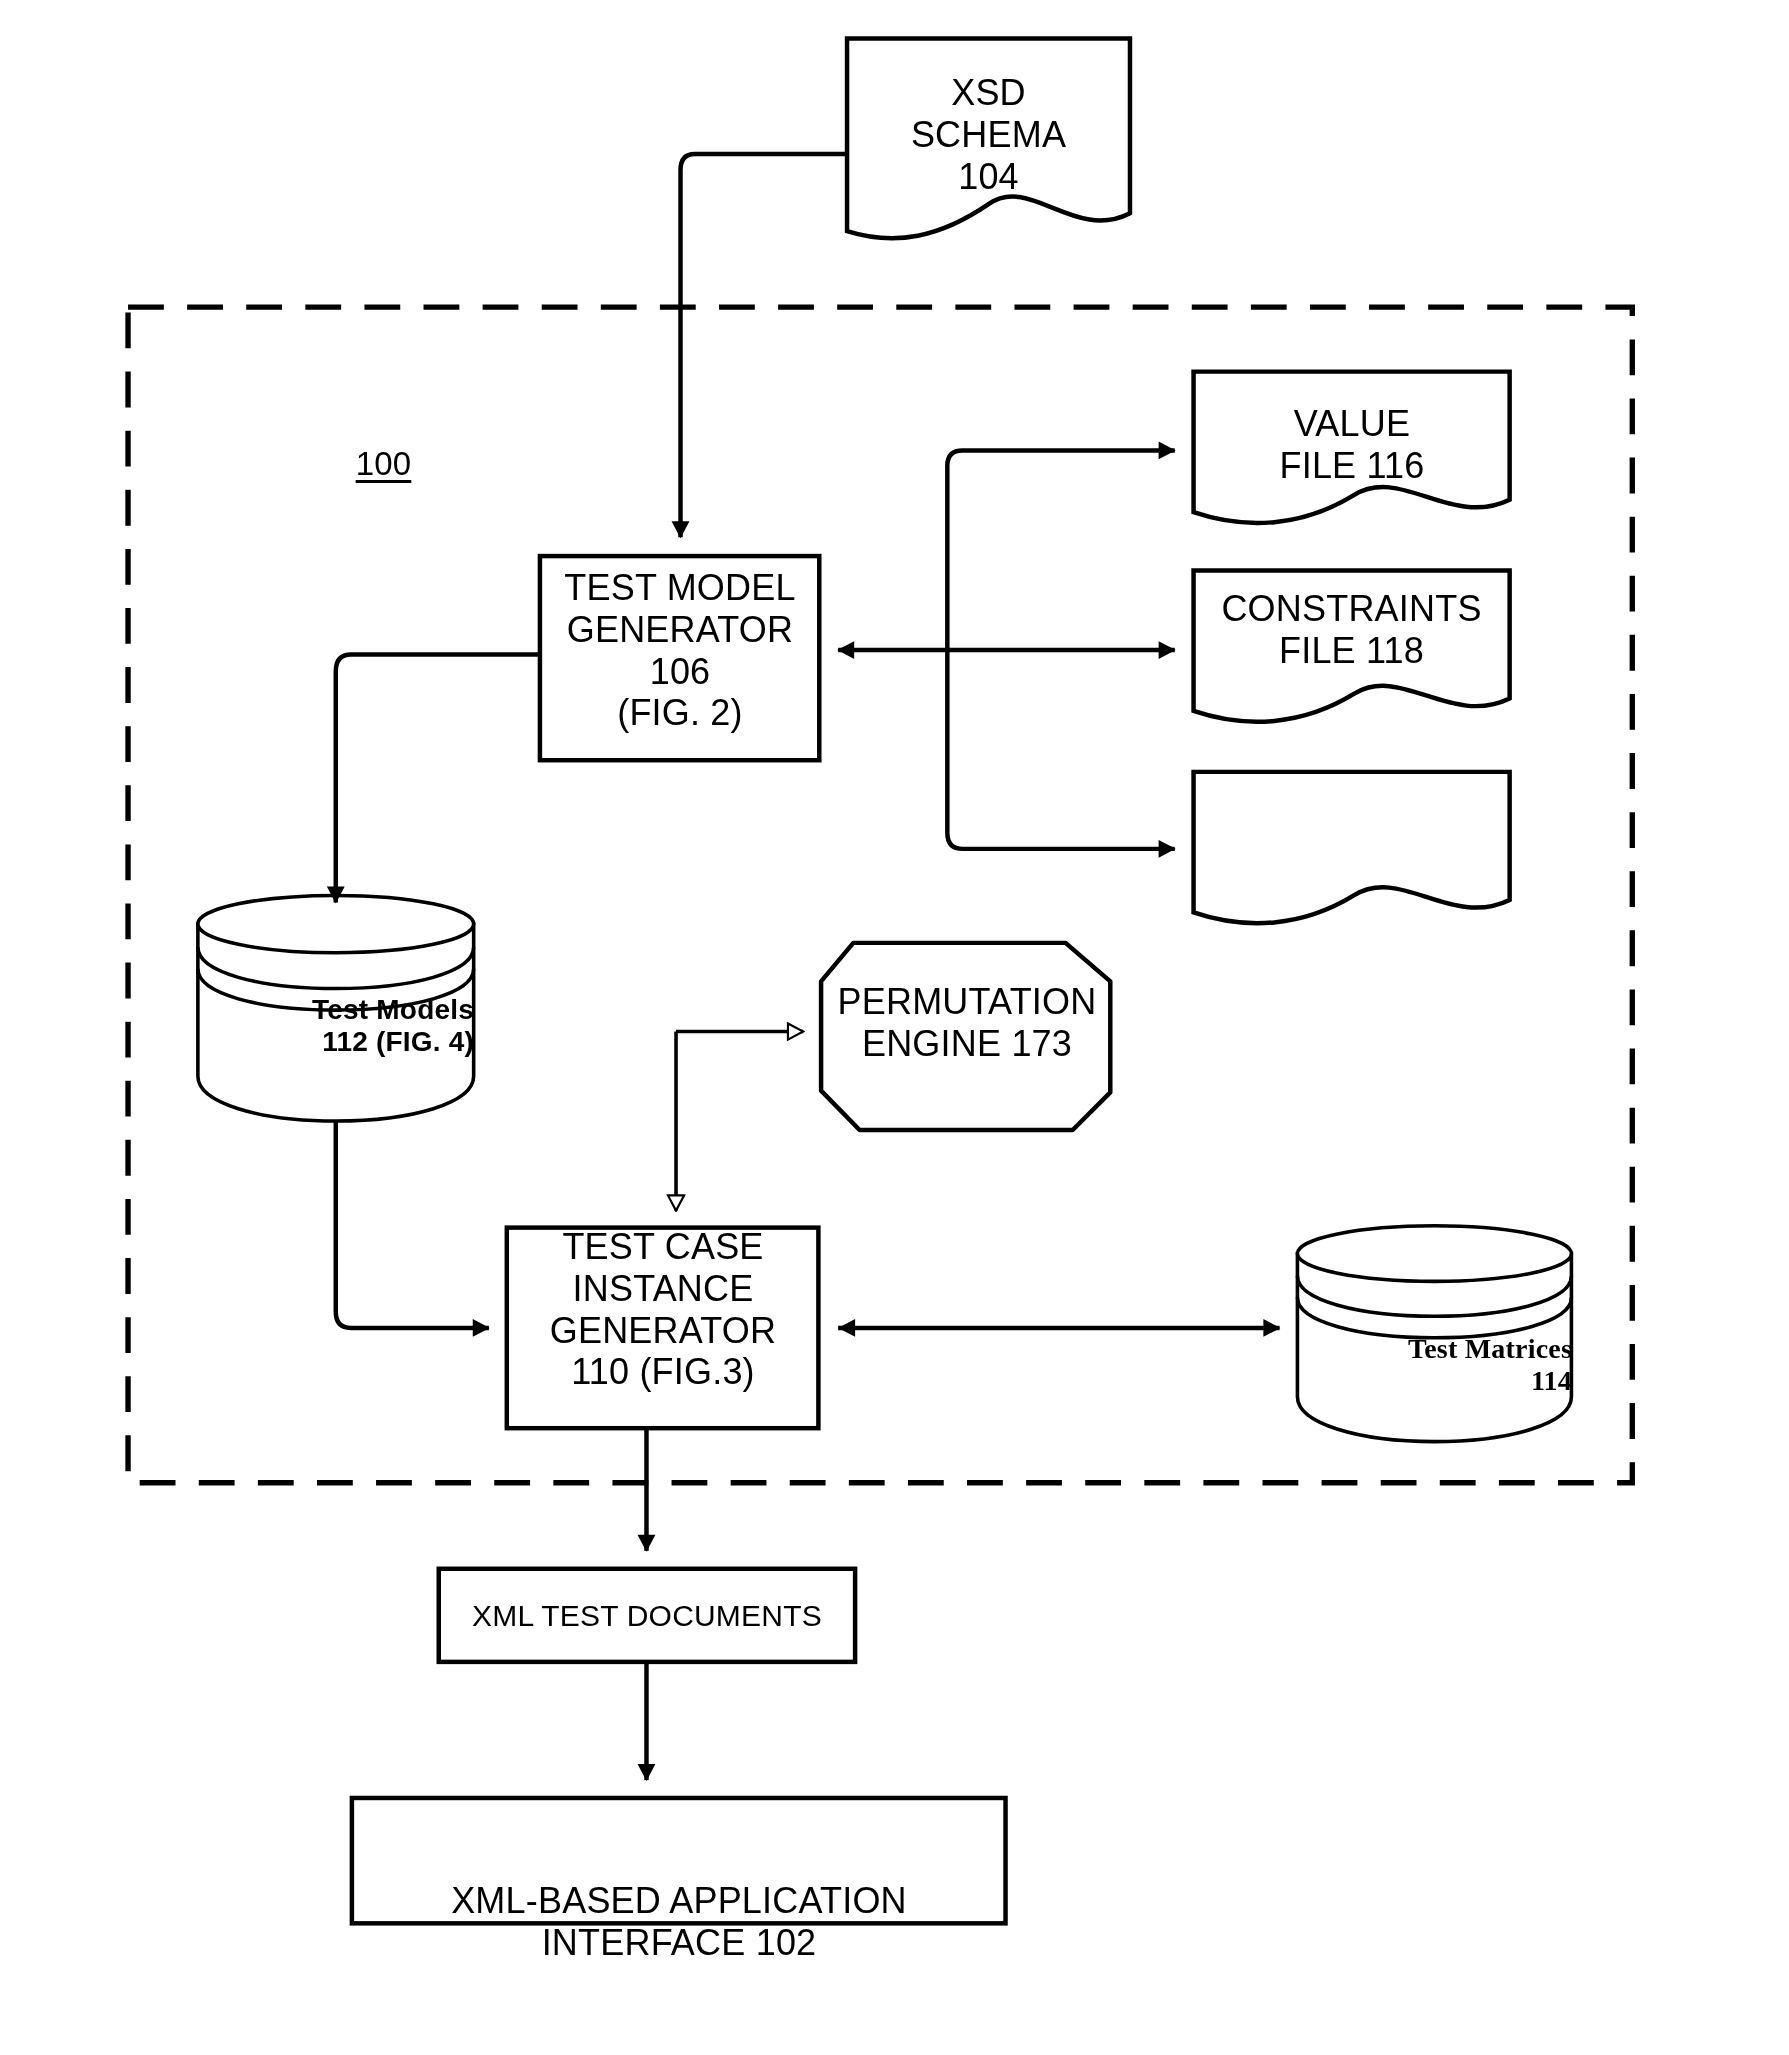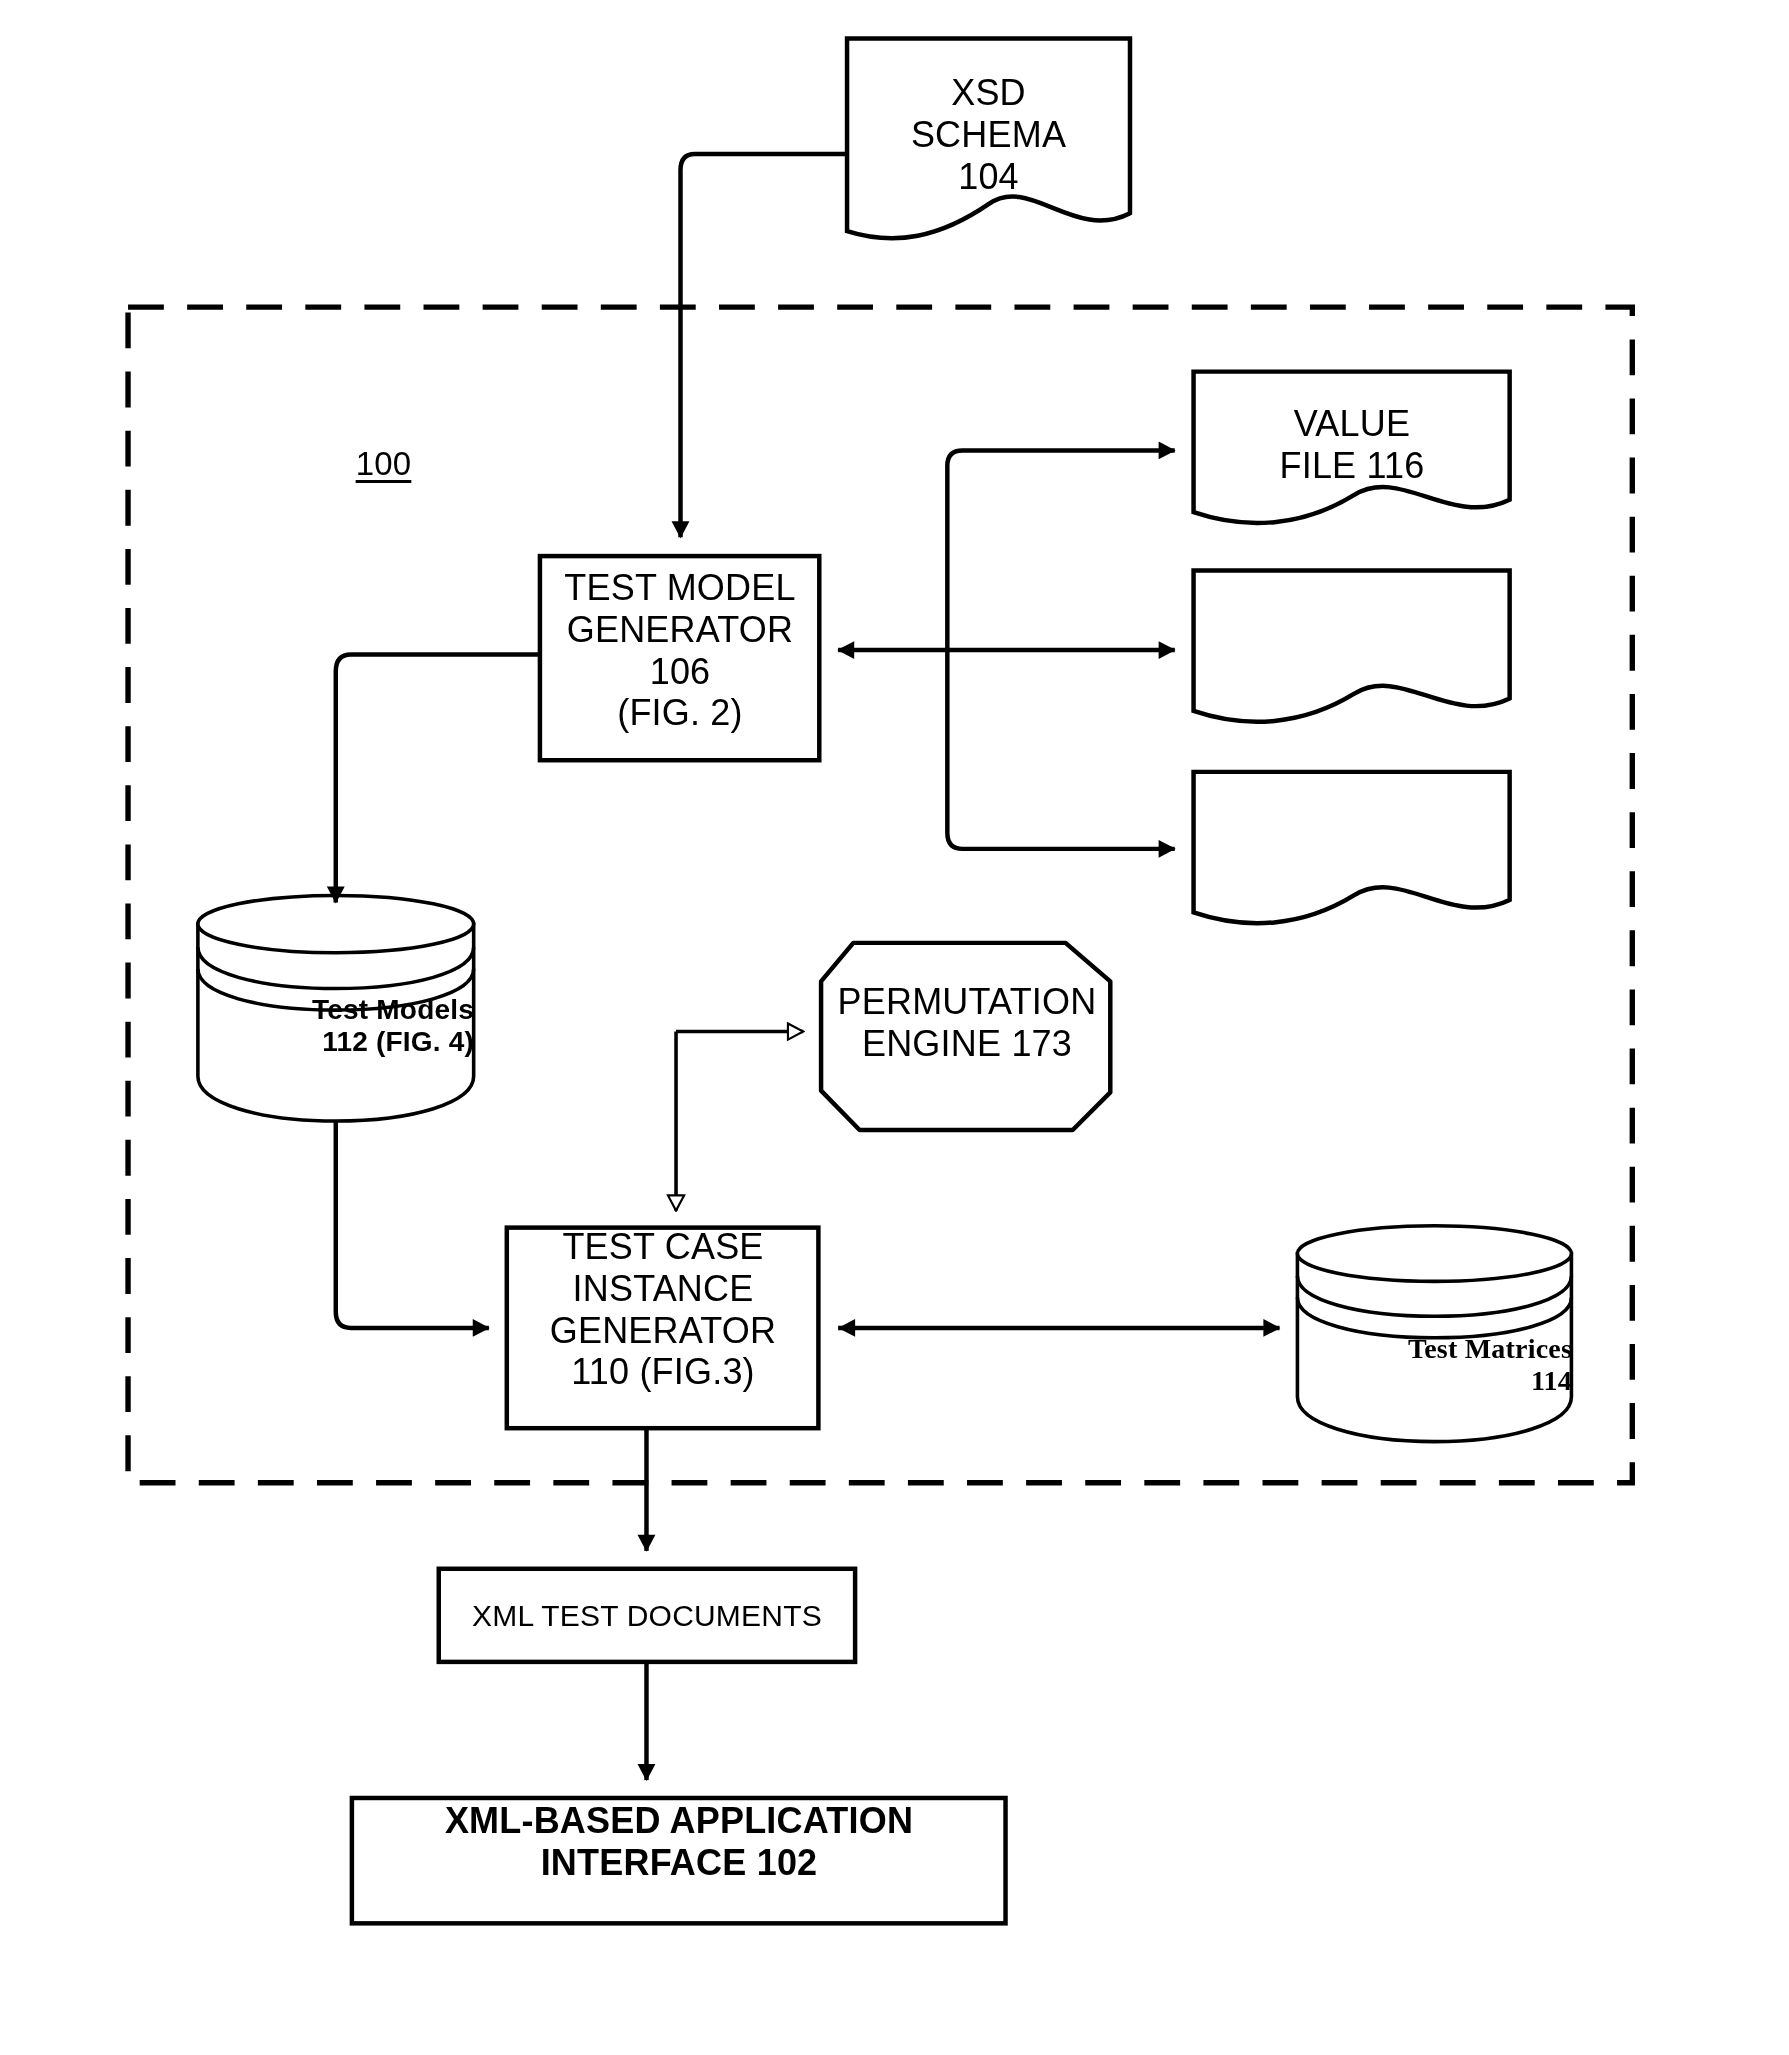--- a/index.html
+++ b/index.html
@@ -146,35 +146,37 @@
 104</div>
 
   <div class="lbl lbl-caps" style="left:527px; top:567px; width:306px;">TEST MODEL
 GENERATOR
 106
 (FIG. 2)</div>
 
   <div class="lbl lbl-caps" style="left:1194px; top:403px; width:316px;">VALUE
 FILE 116</div>
 
+  <div class="lbl lbl-caps" style="left:1189px; top:588px; width:325px;">CONSTRAINTS
+FILE 118</div>
 
 
   <div class="lbl lbl-mixed" style="left:198px; top:994px; width:276px;">Test Models
 112 (FIG. 4)</div>
 
   <div class="lbl lbl-caps" style="left:811px; top:981px; width:312px;">PERMUTATION
 ENGINE 173</div>
 
   <div class="lbl lbl-caps" style="left:498px; top:1226px; width:330px;">TEST CASE
 INSTANCE
 GENERATOR
 110 (FIG.3)</div>
 
   <div class="lbl lbl-mixed" style="left:1298px; top:1333px; width:274px;font-family:Liberation Serif, serif;">Test Matrices
 114</div>
 
   <div class="lbl lbl-small-caps" style="left:439px; top:1599px; width:416px;">XML TEST DOCUMENTS</div>
 
-  <div class="lbl lbl-caps" style="left:352px; top:1800px; width:654px;font-weight:bold;">XML-BASED APPLICATION
+  <div class="lbl lbl-caps" style="left:352px; top:1880px; width:654px;">XML-BASED APPLICATION
 INTERFACE 102</div>
 
 </div>
 
 
 </body></html>

